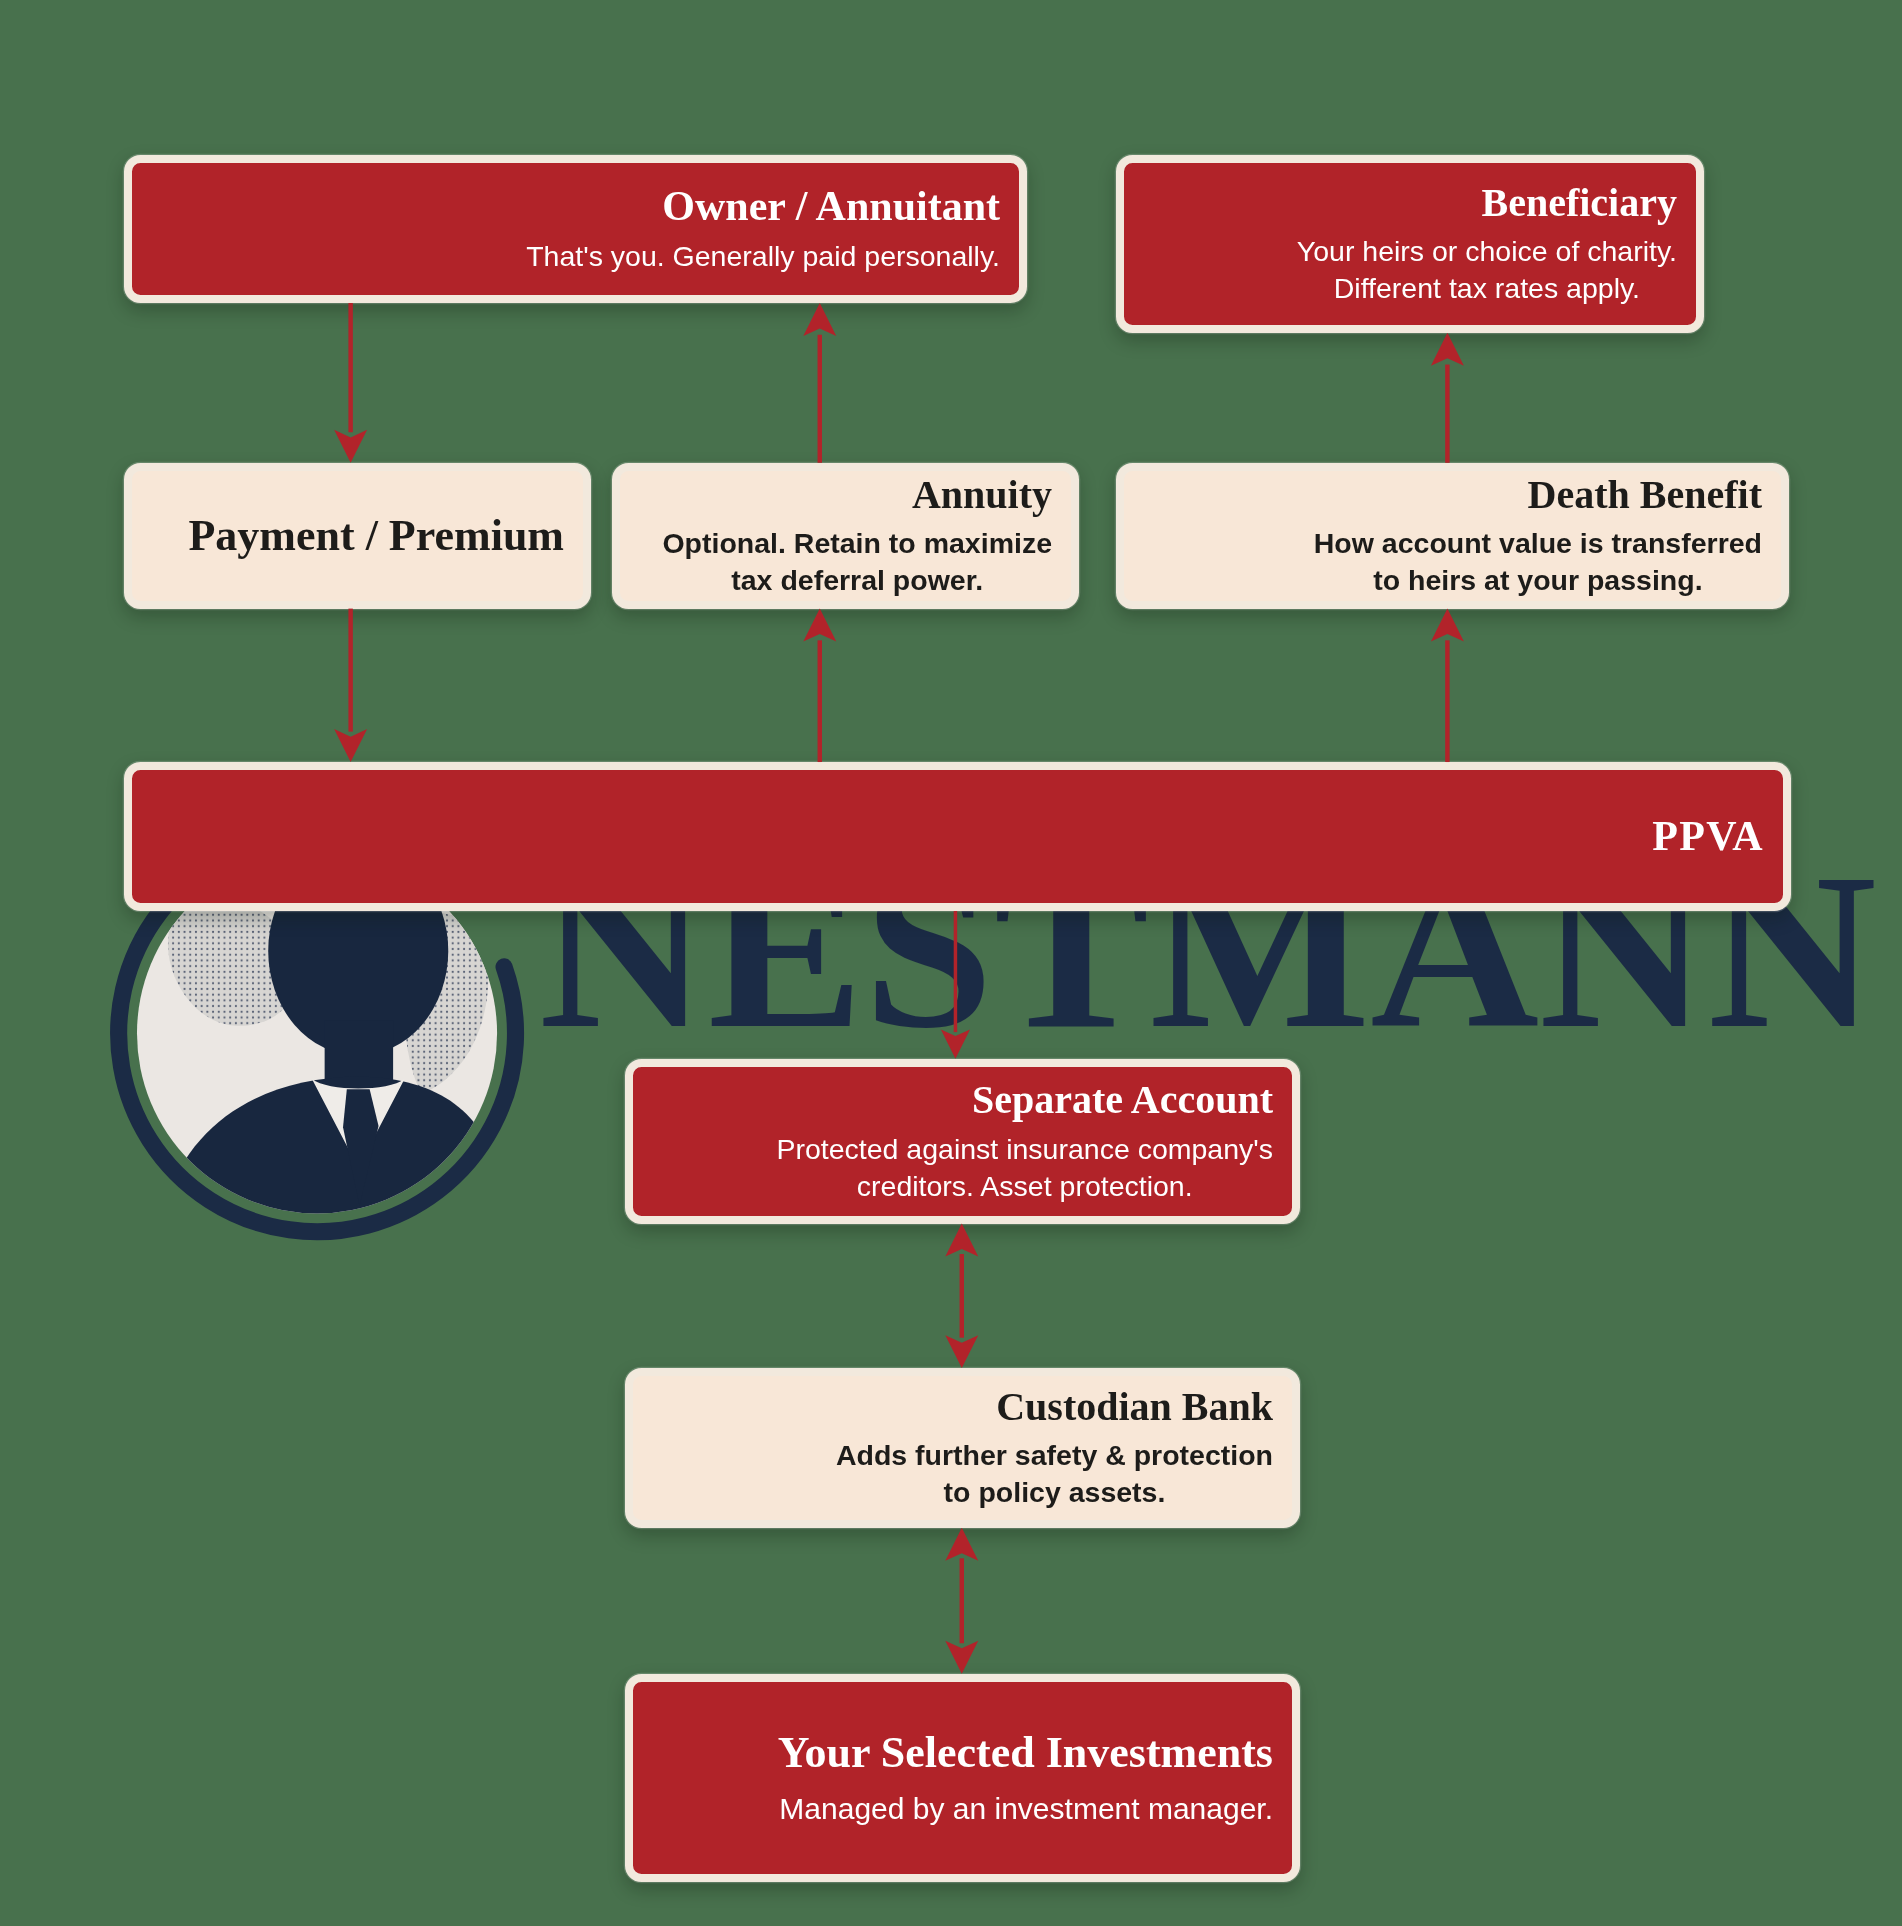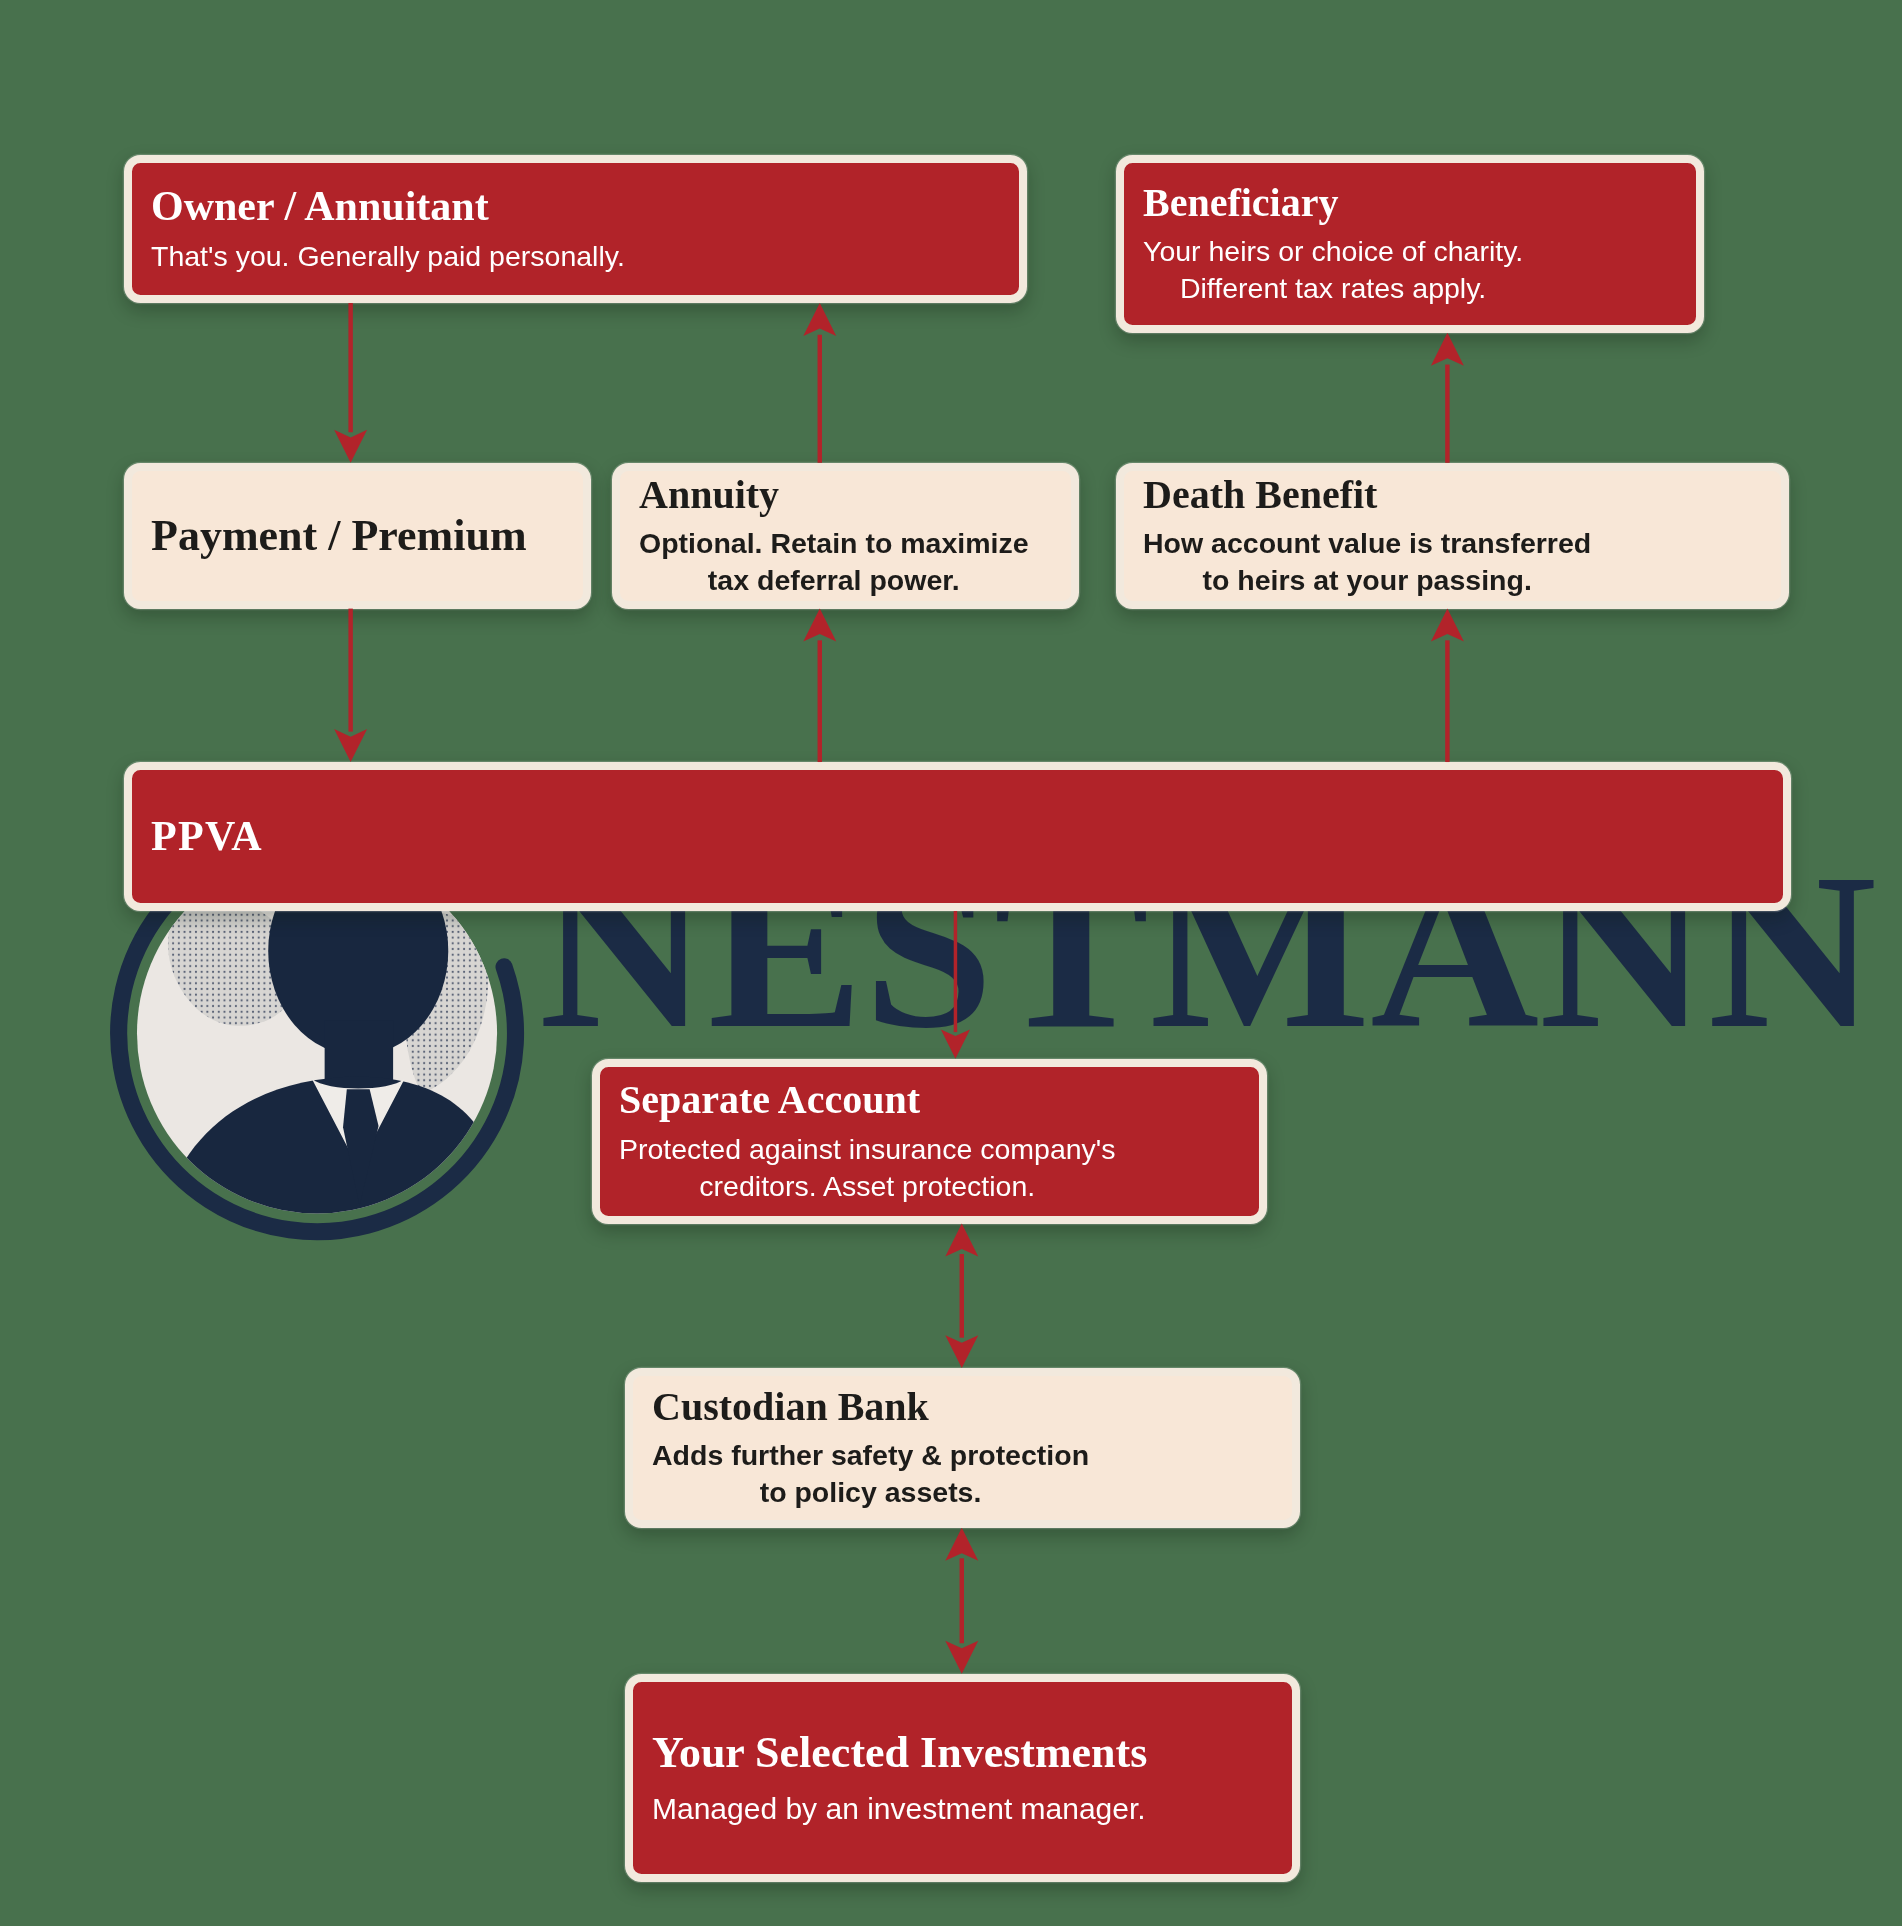--- a/index.html
+++ b/index.html
@@ -26,21 +26,21 @@
   .layer-logo{position:absolute;left:0;top:0;z-index:1;}
   .layer-arrows{position:absolute;left:0;top:0;z-index:4;pointer-events:none;}
 
   .box{
     position:absolute;
     box-sizing:border-box;
     border:8.2px solid #F2E9DD;
     border-radius:16.5px;
     display:flex;
     flex-direction:column;
-    align-items:flex-start;
+    align-items:flex-end;
     justify-content:center;
     text-align:center;
     z-index:3;
     box-shadow:0 0 0 1.3px rgba(255,255,255,0.18), 0 7.6px 16.5px rgba(10,25,12,0.28);
     padding:6.3px 19px;
   }
   .box.red{background:#B12329;color:#FFFFFF;}
   .box.cream{background:#F8E7D7;color:#1D1C1A;}
 
   .box-title{
@@ -122,21 +122,21 @@
   <div class="box cream box-death" style="left:1116px;top:463px;width:673px;height:146px;">
     <div class="box-title">Death Benefit</div>
     <div class="box-sub">How account value is transferred
 to heirs at your passing.</div>
   </div>
 
   <div class="box red box-ppva" style="left:124px;top:762px;width:1667px;height:149px;">
     <div class="box-title">PPVA</div>
   </div>
 
-  <div class="box red box-separate" style="left:592px;top:1059px;width:675px;height:165px;">
+  <div class="box red box-separate" style="left:625px;top:1059px;width:675px;height:165px;">
     <div class="box-title">Separate Account</div>
     <div class="box-sub">Protected against insurance company's
 creditors. Asset protection.</div>
   </div>
 
   <div class="box cream box-custodian" style="left:625px;top:1368px;width:675px;height:160px;">
     <div class="box-title">Custodian Bank</div>
     <div class="box-sub">Adds further safety &amp; protection
 to policy assets.</div>
   </div>

